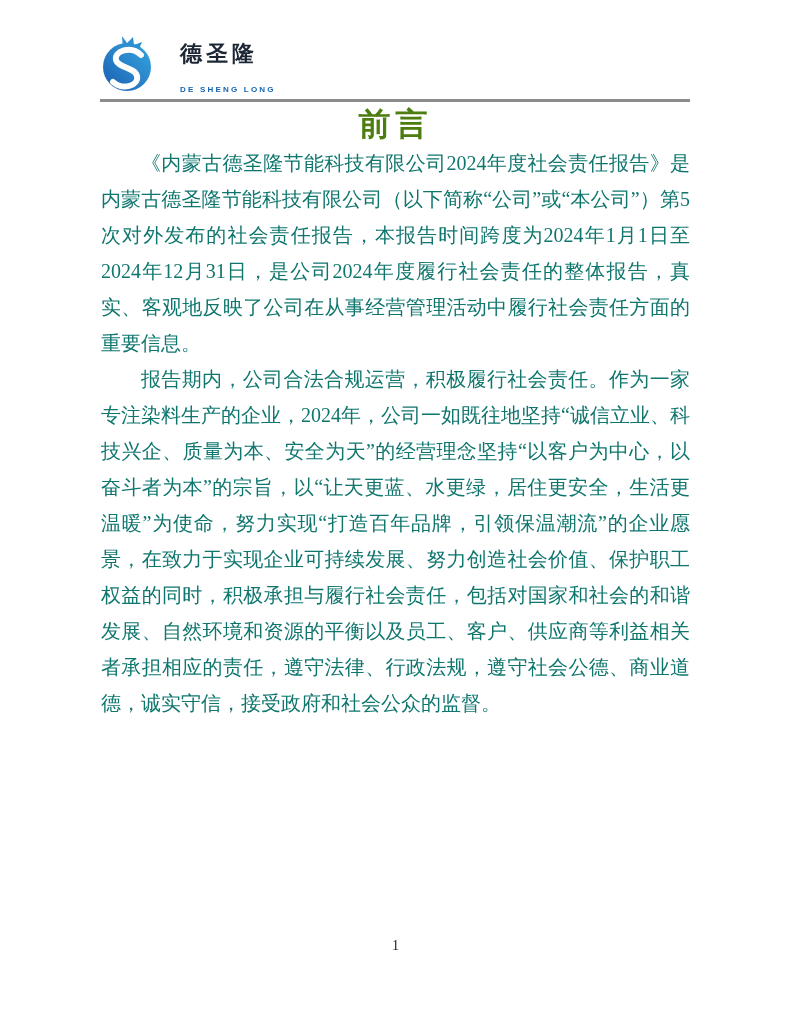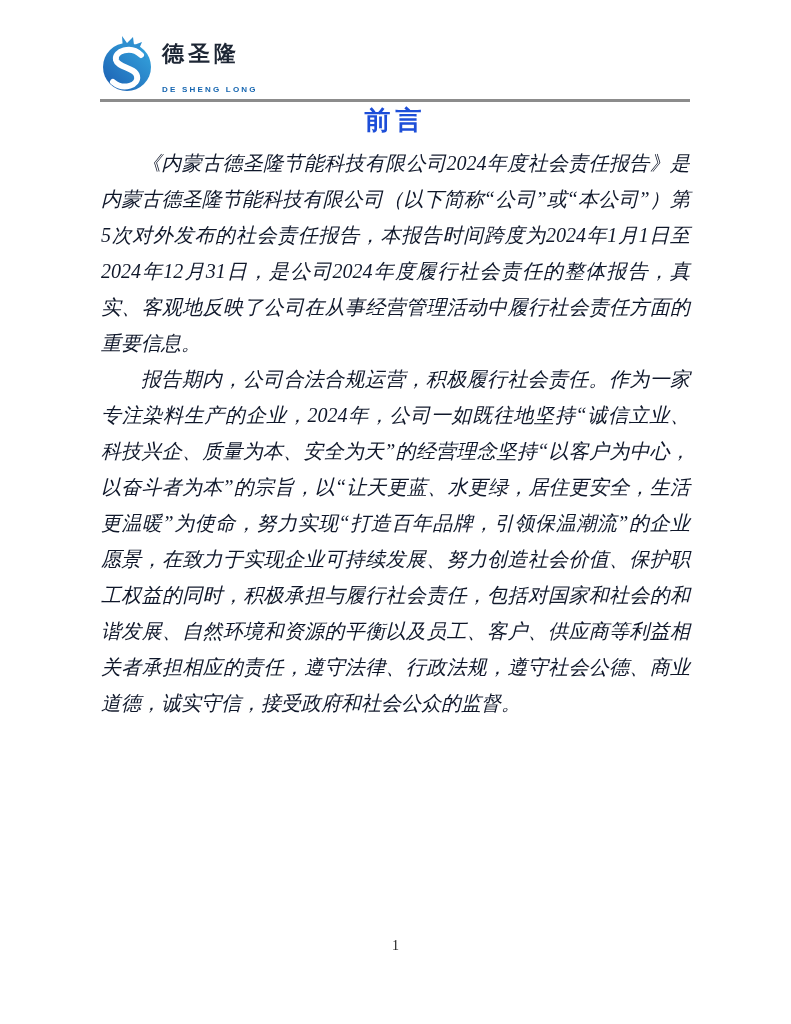--- a/index.html
+++ b/index.html
@@ -25,21 +25,21 @@
     width: 590px;
     display: flex;
     justify-content: space-between;
     align-items: flex-end;
     border-bottom: 3px solid #8c8c8c;
     padding-bottom: 3px;
   }
   .logo {
     display: flex;
     align-items: center;
-    gap: 4px;
+    gap: 22px;
     padding-bottom: 2px;
   }
   .logo-mark {
     width: 58px;
     height: 60px;
     flex: 0 0 auto;
   }
   .logo-text {
     display: flex;
     flex-direction: column;
@@ -70,38 +70,37 @@
   }
 
   
   .doc-title {
     position: absolute;
     top: 103px;
     left: 0;
     width: 100%;
     margin: 0;
     text-align: center;
-    font-size: 26px;
+    font-size: 32px;
     font-weight: bold;
     letter-spacing: 5px;
-    color: #1d4ed8;
+    color: #4d7c0f;
   }
 
   
   .body-text {
     position: absolute;
     top: 145px;
     left: 101px;
     width: 589px;
     font-size: 20px;
     line-height: 36px;
     text-align: justify;
     text-justify: inter-ideograph;
-    color: #0f172a;
-    font-style: italic;
+    color: #0f766e;
   }
   .body-text p {
     margin: 0;
     text-indent: 2em;
   }
 
   
   .footer {
     position: absolute;
     top: 938px;

